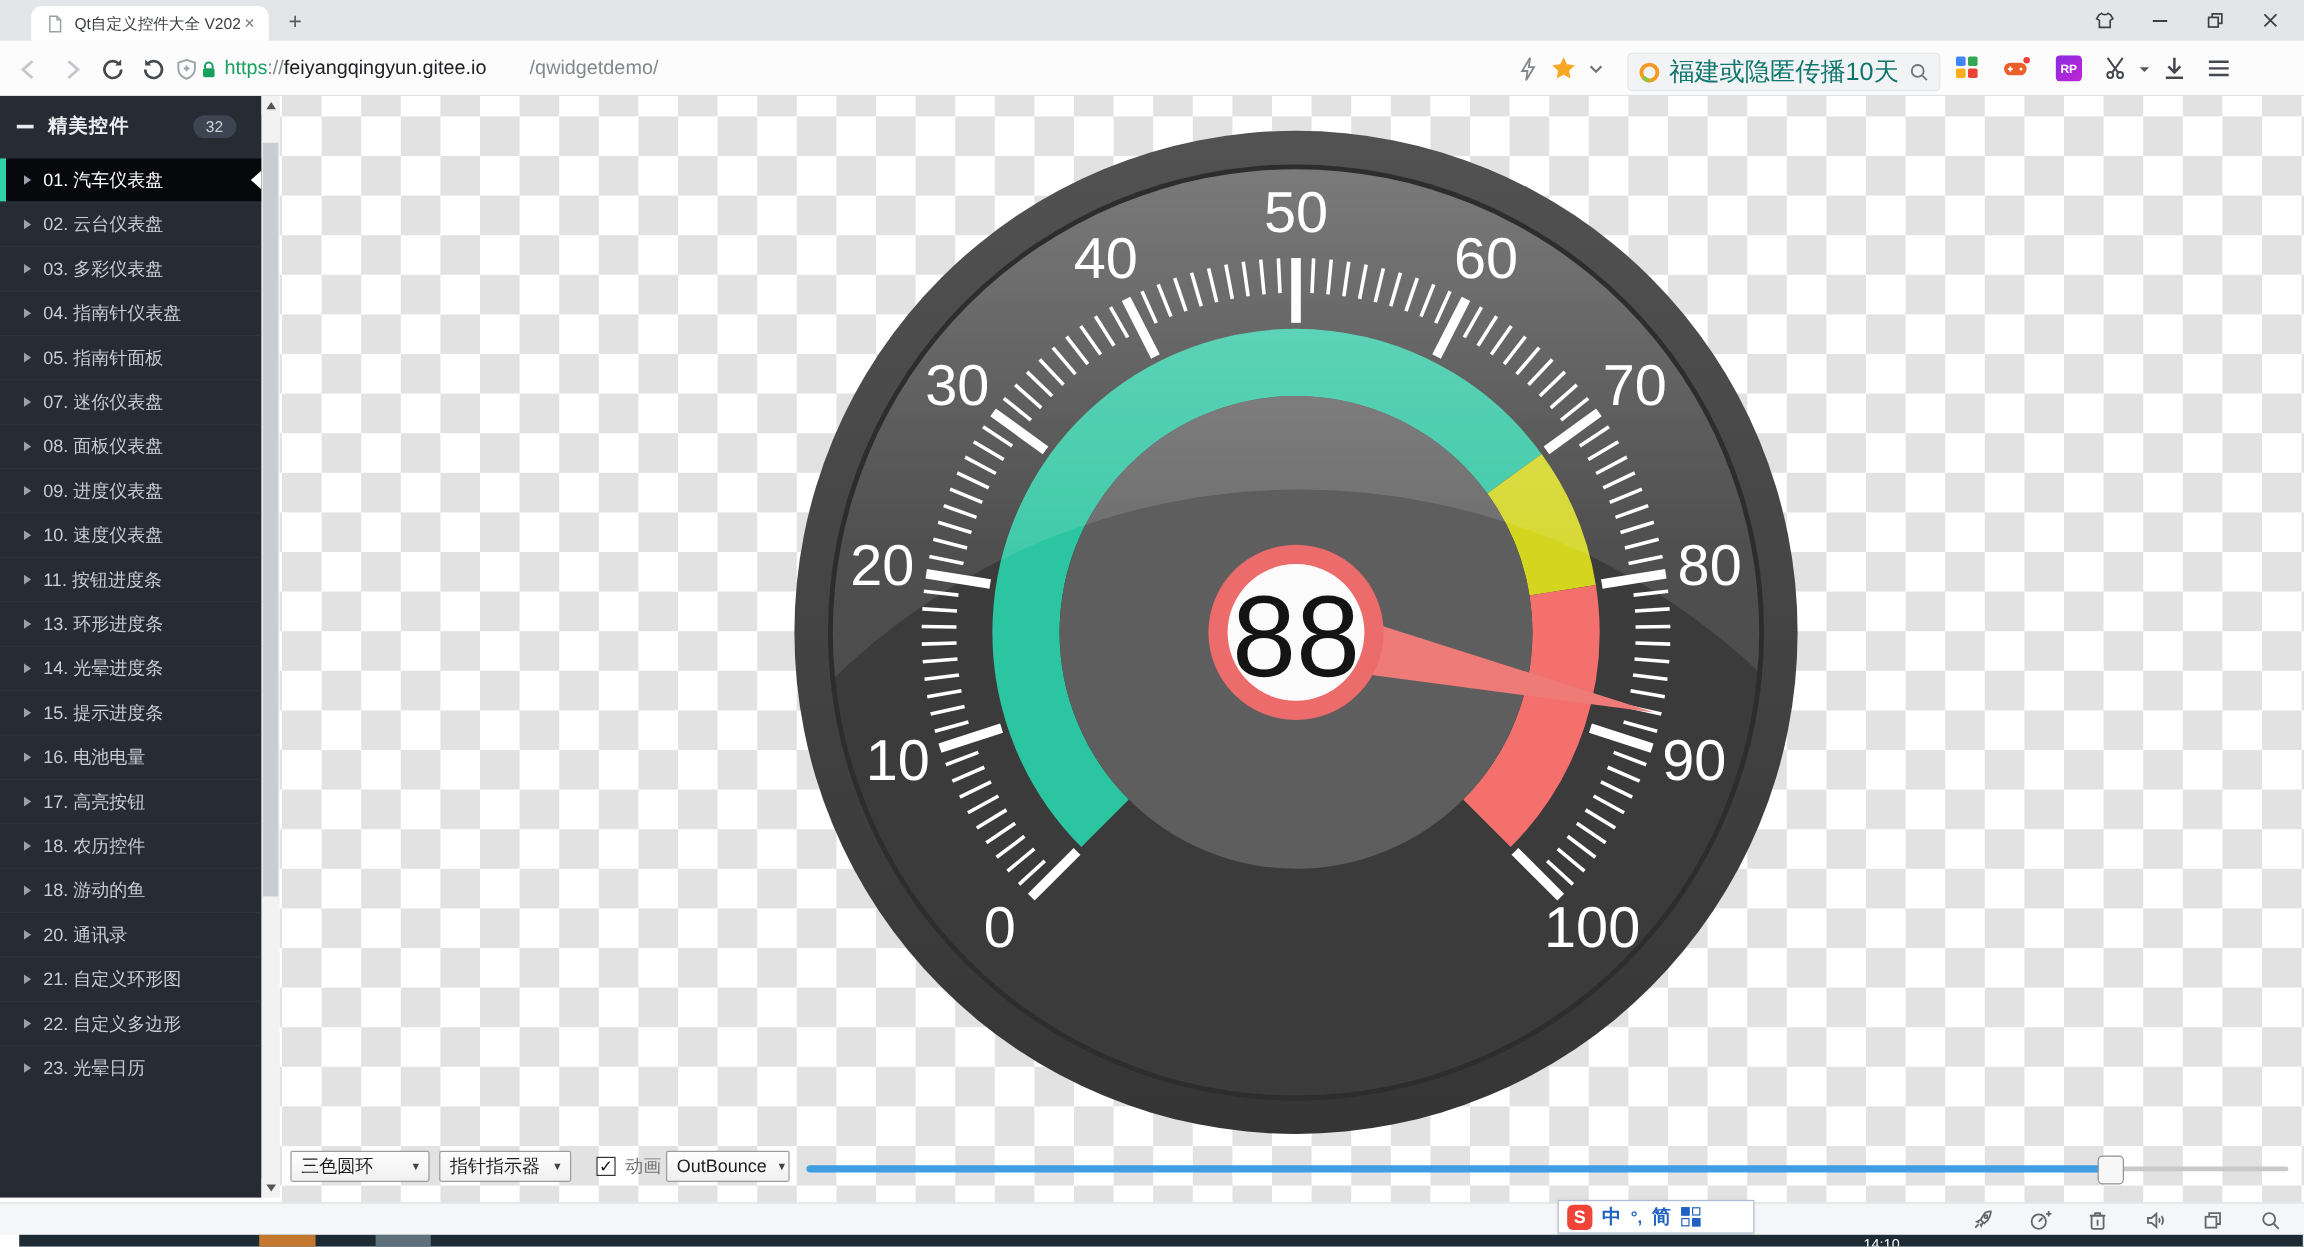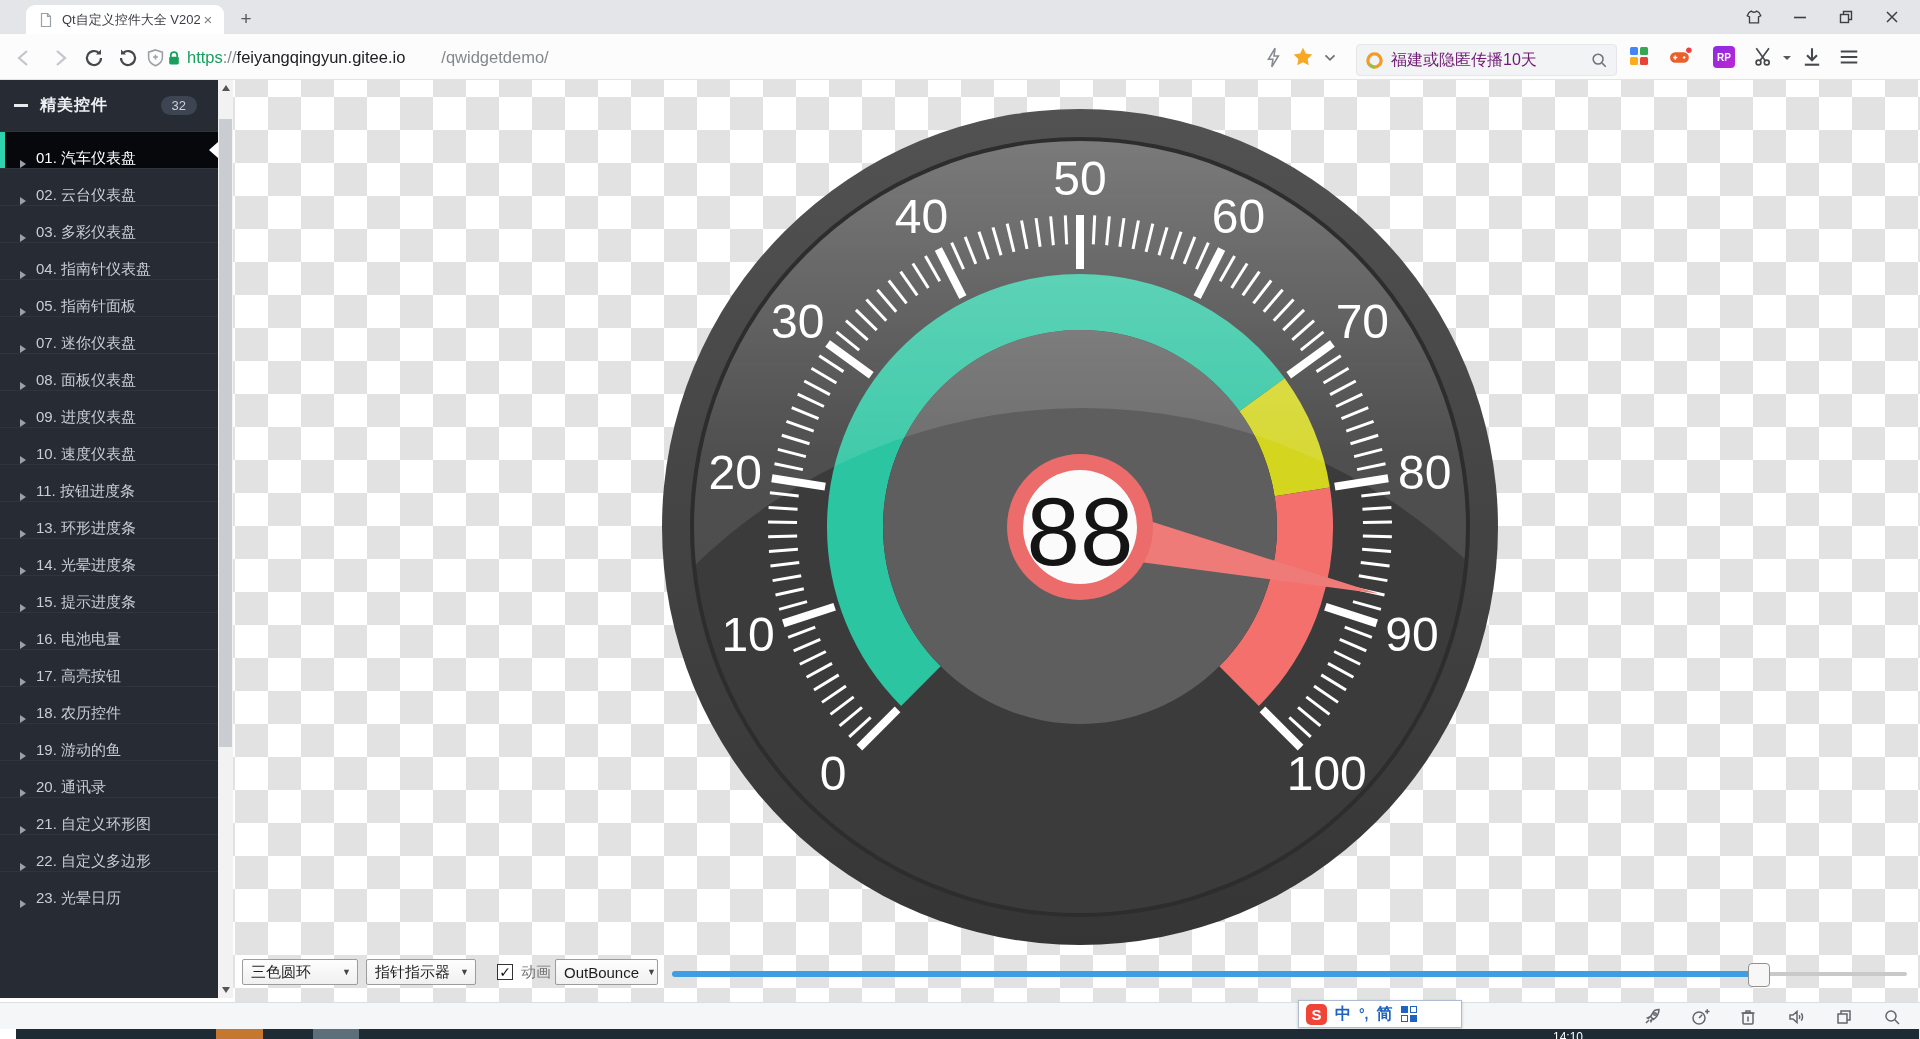--- a/index.html
+++ b/index.html
@@ -15,30 +15,30 @@
   .newtab { position:absolute; left:236px; top:9px; width:20px; height:20px; color:#55585c; font-size:19px; line-height:19px; text-align:center; }
   .winbtns { position:absolute; right:0; top:0; height:34px; display:flex; align-items:center; gap:26px; padding-right:18px; }
   .winbtn { width:20px; height:20px; display:flex; align-items:center; justify-content:center; }
 
   .toolbar { position:absolute; left:0; top:34px; width:1920px; height:46px; background:#fcfcfd; border-bottom:1px solid #e1e3e6; }
   .navbtn { position:absolute; top:46px; width:24px; height:24px; }
   .urltext { position:absolute; left:187px; top:34px; height:46px; display:flex; align-items:center; font-size:16.5px; }
   .seg-scheme { color:#17a05d; } .seg-sep { color:#83888d; } .seg-host { color:#202124; } .seg-path { color:#83888d;padding-left:36px; }
   .searchbox { position:absolute; left:1356px; top:44px; width:261px; height:32px; background:#f2f3f4;
                border:1px solid #e4e6e8; border-radius:4px; display:flex; align-items:center; padding:0 8px; gap:7px; }
-  .searchbox .q { flex:1; font-size:16px; color:#701a75; white-space:nowrap; overflow:hidden; }
+  .searchbox .q { flex:1; font-size:21px; color:#0f766e; white-space:nowrap; overflow:hidden; }
   .exticon { position:absolute; top:46px; width:46px; height:22px; }
 
   
   .sidebar { position:absolute; left:0; top:80px; width:218px; height:918px; background:#262b34; overflow:hidden; }
   .side-header { height:51px; display:flex; align-items:center; color:#eef0f3; }
   .side-header .minus { width:14px; height:3px; background:#e8eaee; margin:0 12px 0 14px; }
   .side-header .ht { font-size:16px; font-weight:bold; letter-spacing:1px; flex:1; }
   .badge { background:#3d4452; color:#ccd1d9; font-size:13px; border-radius:10px; padding:2px 11px; margin-right:21px; }
-  .side-item { position:relative; height:37px; display:flex; align-items:flex-end; border-top:1px solid #2f353f; color:#c9cdd5; font-size:15px; cursor:pointer; }
+  .side-item { position:relative; height:37px; display:flex; align-items:center; border-top:1px solid #2f353f; color:#c9cdd5; font-size:15px; cursor:pointer; }
   .side-item .tri { width:0; height:0; border-left:6px solid #9aa1ac; border-top:4px solid transparent; border-bottom:4px solid transparent; margin:0 10px 0 20px; }
   .side-item.selected { background:#07080b; color:#fff; }
   .side-item.selected::before { content:""; position:absolute; left:0; top:0; bottom:0; width:5px; background:#2ed3ae; }
   .sel-marker { position:absolute; right:0; top:50%; transform:translateY(-50%); width:0; height:0;
                 border-right:9px solid #fff; border-top:8px solid transparent; border-bottom:8px solid transparent; }
   .side-scroll { position:absolute; left:218px; top:80px; width:15px; height:918px; background:#f2f2f2; }
   .scroll-arrow { position:absolute; left:0; width:15px; height:16px; background:#f2f2f2; display:flex; align-items:center; justify-content:center; }
   .scroll-arrow .au { width:0;height:0;border-bottom:6px solid #555;border-left:4px solid transparent;border-right:4px solid transparent; }
   .scroll-arrow .ad { width:0;height:0;border-top:6px solid #555;border-left:4px solid transparent;border-right:4px solid transparent; }
   .scroll-thumb { position:absolute; left:1px; top:39px; width:13px; height:628px; background:#c9ccd1; }
@@ -307,21 +307,21 @@
         <div class="side-item">
           <span class="tri"></span>
           <span>17. 高亮按钮</span>
         </div>
         <div class="side-item">
           <span class="tri"></span>
           <span>18. 农历控件</span>
         </div>
         <div class="side-item">
           <span class="tri"></span>
-          <span>19. 游动的鱼</span>
+          <span>18. 游动的鱼</span>
         </div>
         <div class="side-item">
           <span class="tri"></span>
           <span>20. 通讯录</span>
         </div>
         <div class="side-item">
           <span class="tri"></span>
           <span>21. 自定义环形图</span>
         </div>
         <div class="side-item">

